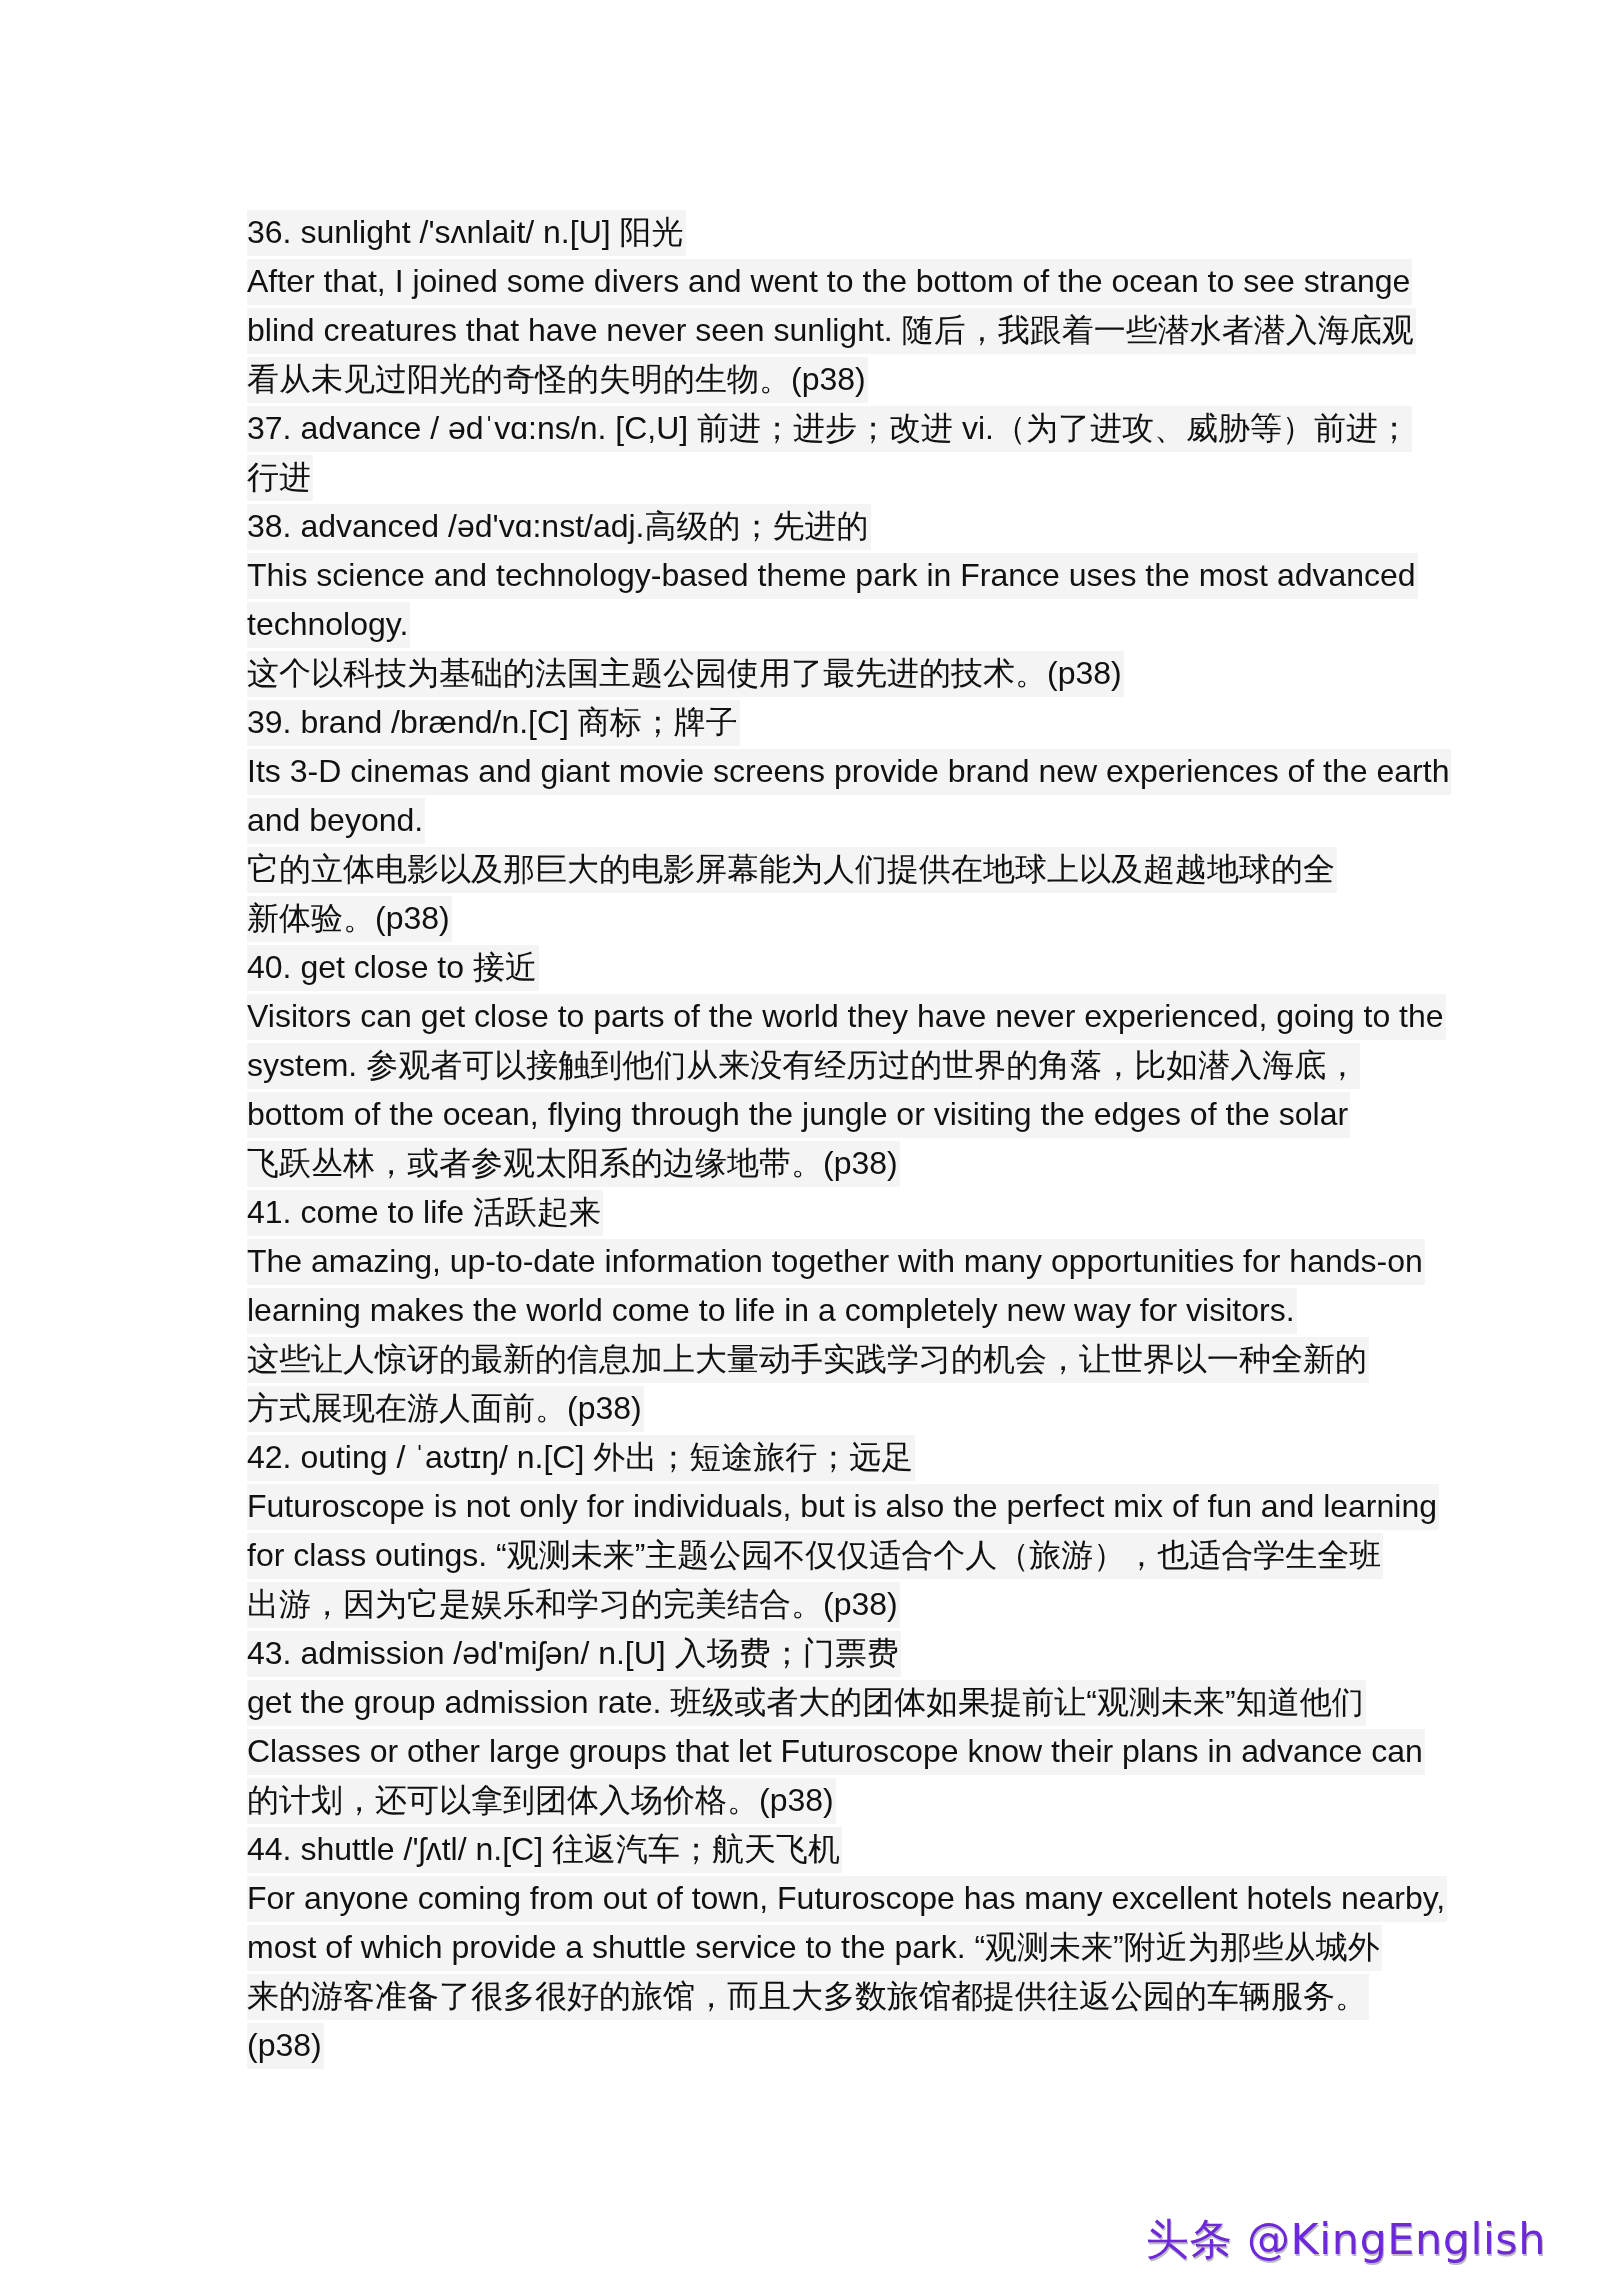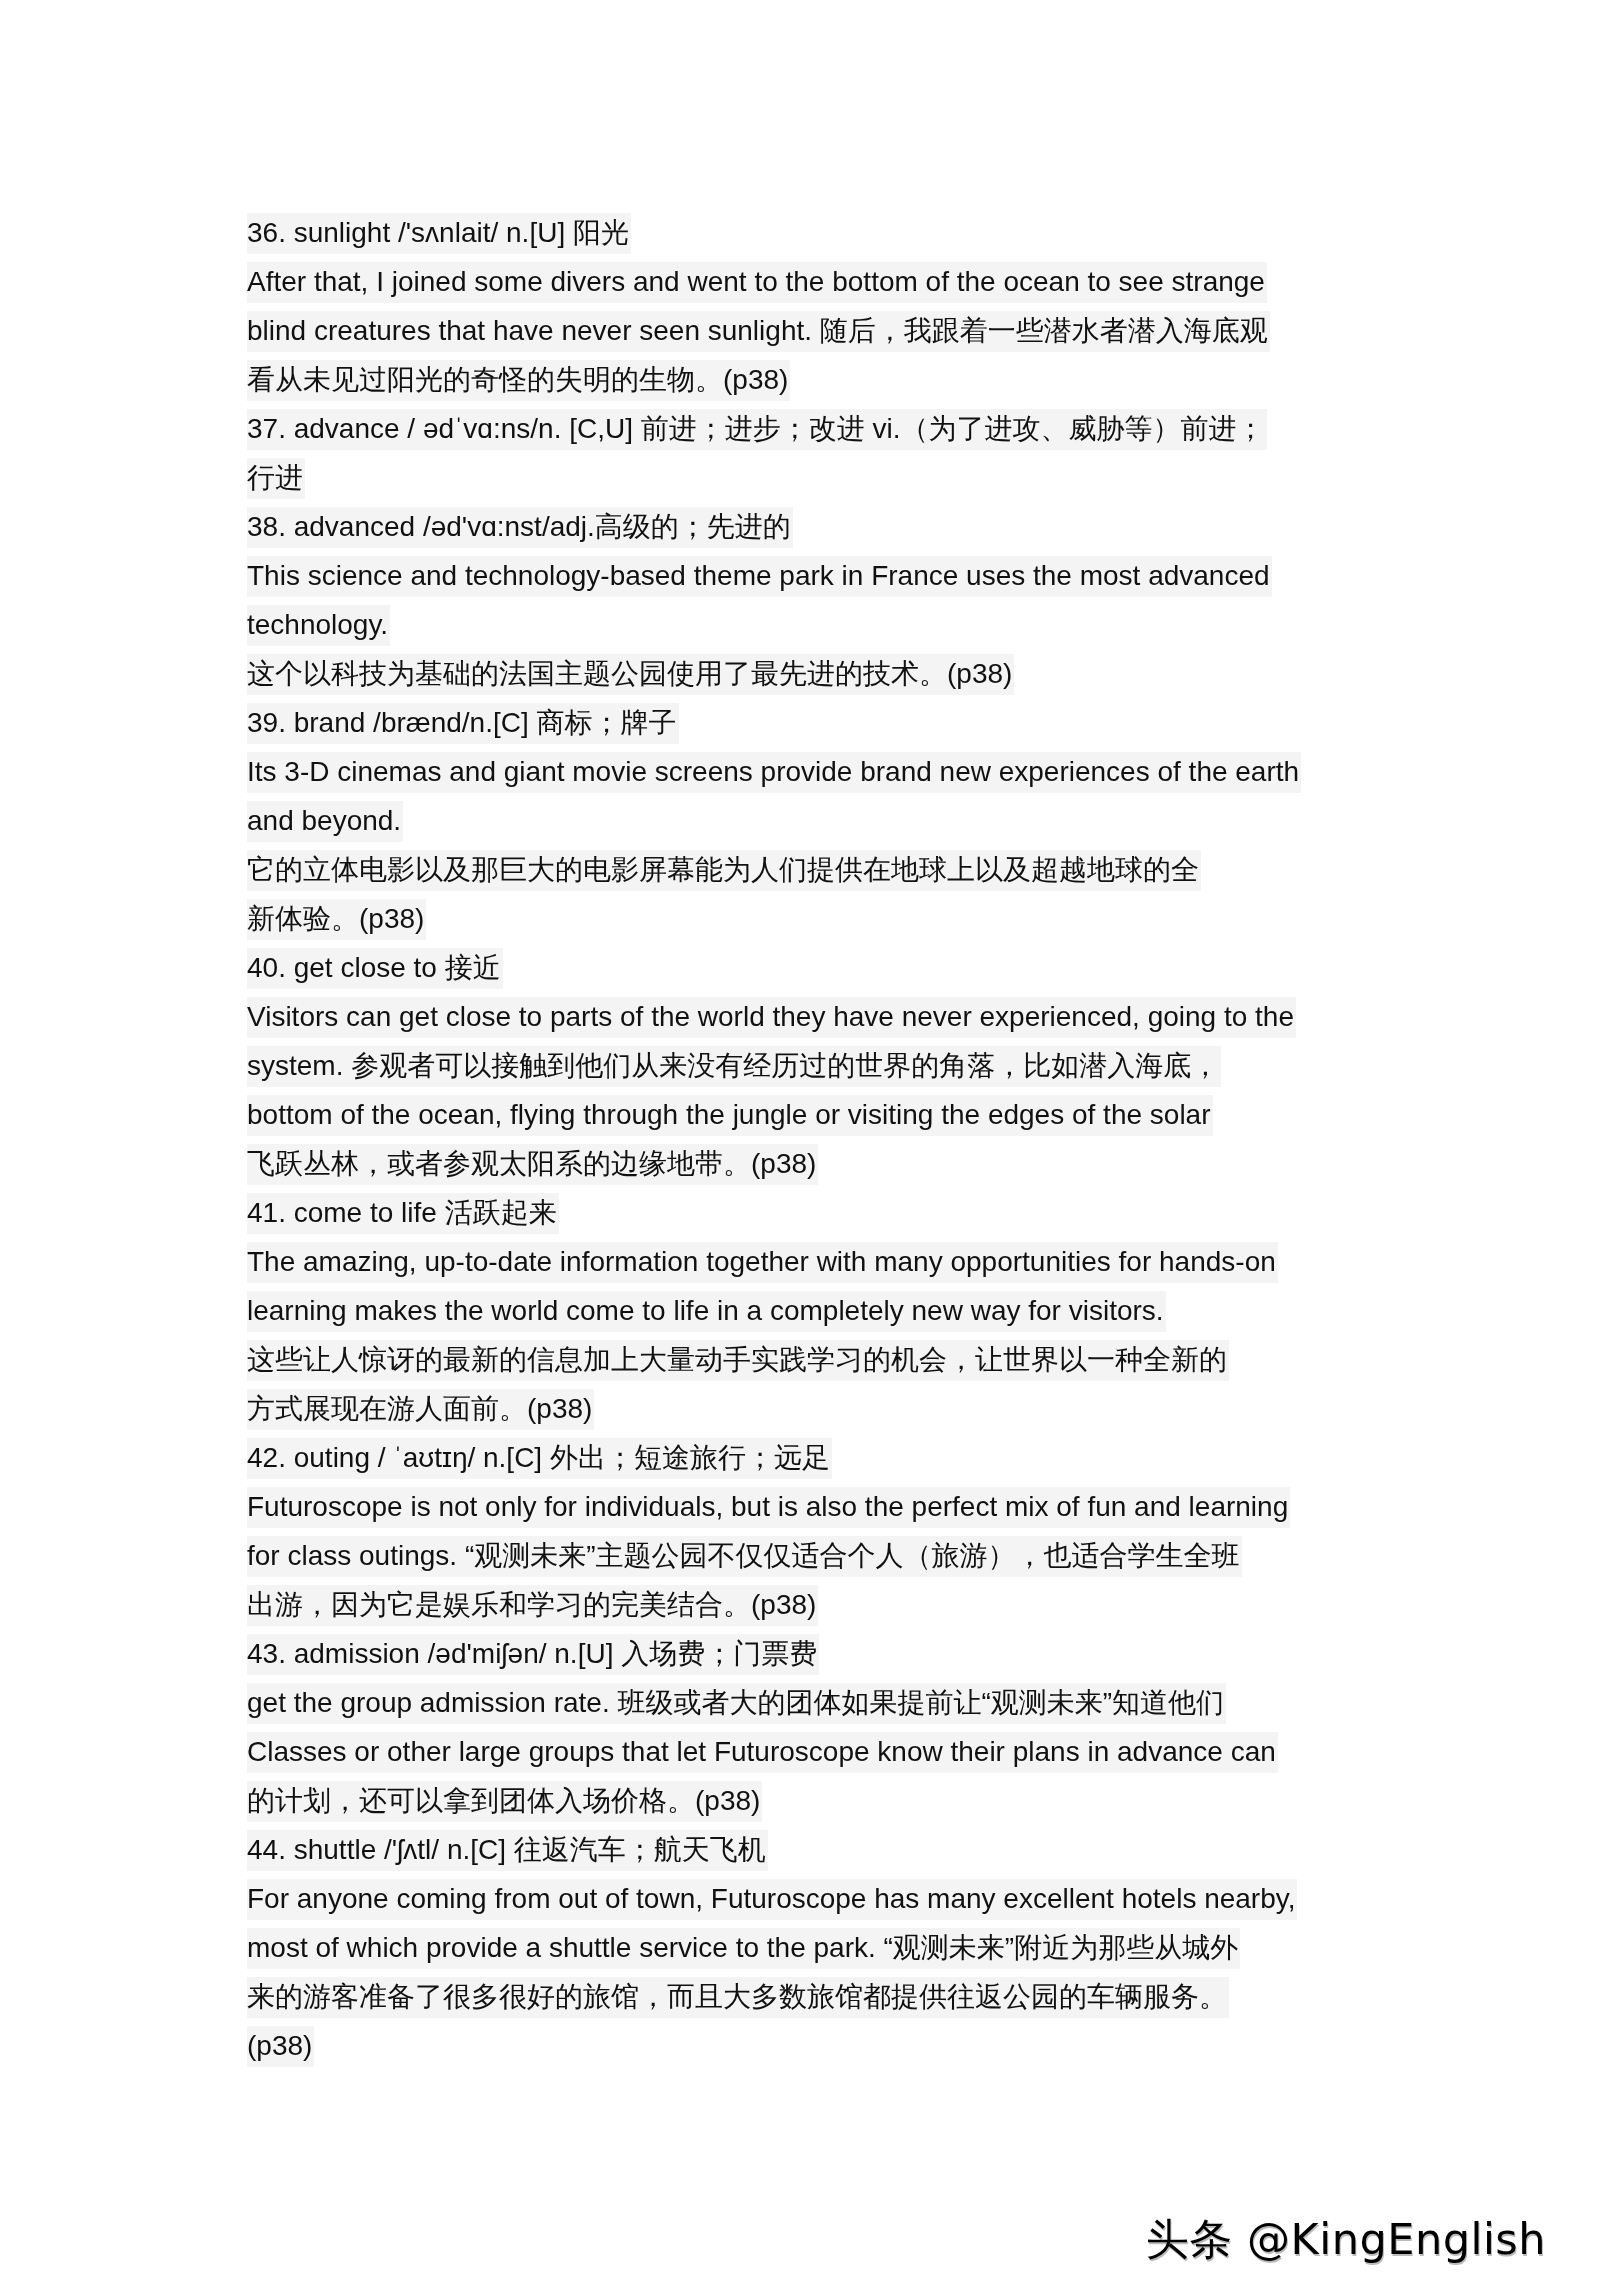--- a/index.html
+++ b/index.html
@@ -18,33 +18,33 @@
   .page {
     position: absolute;
     left: 247px;
     top: 208px;
     width: 1147px;
   }
   .line {
     display: block;
     height: 49px;
     line-height: 49px;
-    font-size: 28px;
+    font-size: 32px;
     white-space: nowrap;
   }
   .line span.hl {
     background: #f4f4f4;
     padding: 3.9px 2px 5.9px 0;
   }
   .watermark {
     position: absolute;
     right: 74px;
     top: 2211px;
     font-size: 43px;
-    color: #000000;
+    color: #6d28d9;
     font-family: "DejaVu Sans", sans-serif;
     text-shadow: 1px 2px 0 #bbbbbb;
     letter-spacing: 0.5px;
   }
 </style>
 </head>
 <body>
 
 <div class="page">
 

